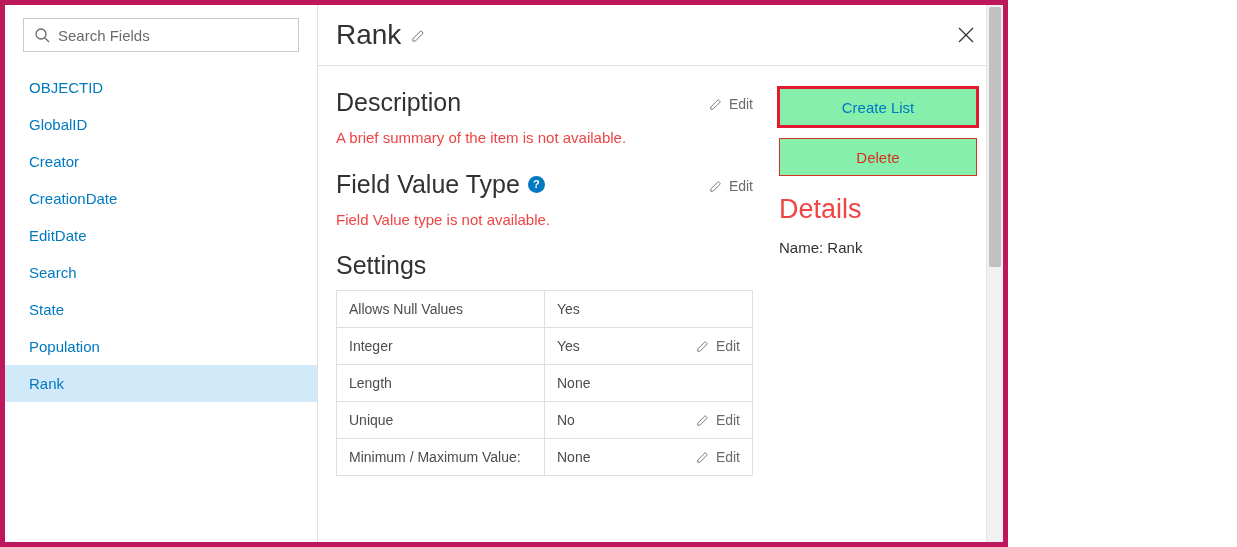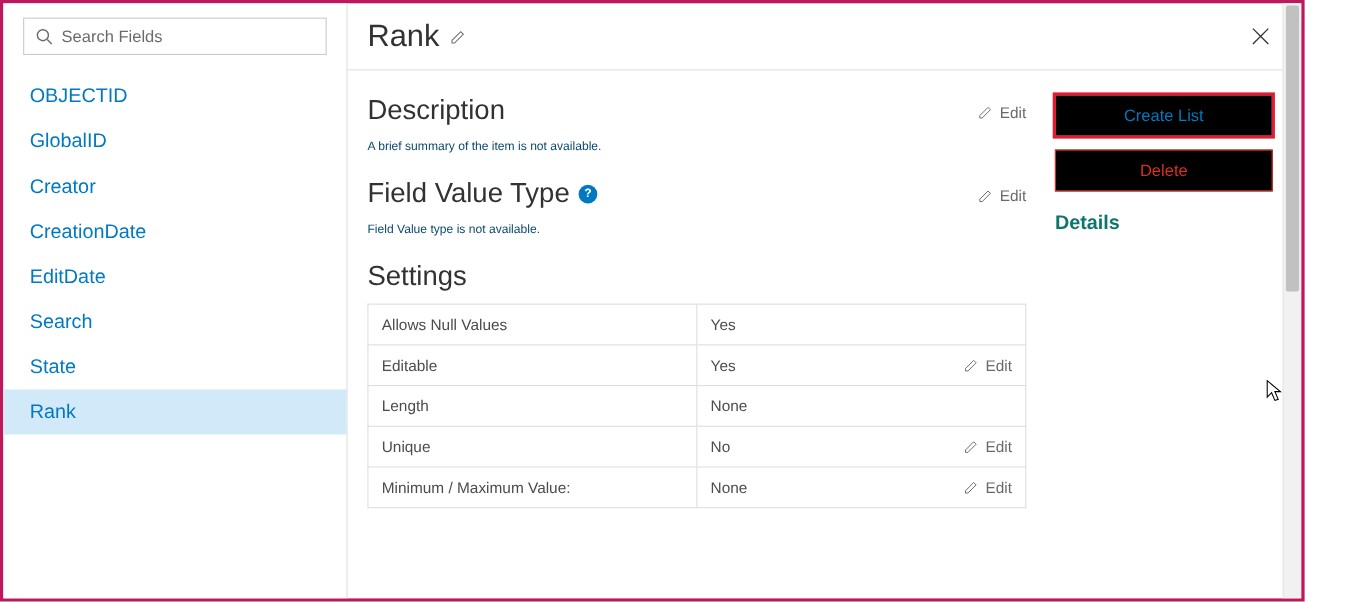--- a/index.html
+++ b/index.html
@@ -4,24 +4,24 @@
 <style>
   * { box-sizing: border-box; margin: 0; padding: 0; }
   html, body { height: 100%; }
   body {
     font-family: "Segoe UI", "Helvetica Neue", Arial, sans-serif;
     font-size: 14px;
     color: #323232;
     background: #fff;
   }
   .viewport {
-    width: 1186px;
+    width: 1008px;
     height: 547px;
     position: relative;
-    border: 3px solid #be185d;
+    border: 5px solid #be185d;
     display: flex;
     overflow: hidden;
   }
   .inner {
     flex: 1;
     display: flex;
     overflow: hidden;
   }
   .sidebar {
     width: 313px;
@@ -53,21 +53,21 @@
   .search input::placeholder { color: #6a6a6a; }
   .search svg { flex: none; }
   .field-list {
     display: flex;
     flex-direction: column;
     padding-top: 4px;
   }
   .field-item {
     padding: 10px 24px;
     color: #0079c1;
-    font-size: 18px;
+    font-size: 15px;
     cursor: pointer;
   }
   .field-item.selected {
     background: #d2e9f9;
   }
   .main {
     flex: 1;
     display: flex;
     flex-direction: column;
     overflow: hidden;
@@ -119,22 +119,22 @@
   .section h2 {
     font-size: 25px;
     font-weight: 300;
     color: #323232;
     margin-bottom: 10px;
     display: flex;
     align-items: center;
     gap: 8px;
   }
   .section-body {
-    font-size: 11px;
-    color: #0c4a6e;
+    font-size: 15px;
+    color: #ef4444;
     line-height: 1.5;
   }
   .edit-link {
     display: flex;
     align-items: center;
     gap: 6px;
     color: #6a6a6a;
     font-size: 14px;
     cursor: pointer;
     padding-top: 8px;
@@ -182,38 +182,38 @@
     color: #6a6a6a;
     cursor: pointer;
     font-size: 14px;
   }
   .btn {
     display: flex;
     align-items: center;
     justify-content: center;
     height: 38px;
     border: 1px solid #0079c1;
-    background: #000000;
+    background: #86efac;
     color: #0079c1;
     font-size: 15px;
     cursor: pointer;
     margin-bottom: 12px;
   }
   .btn.highlighted {
     outline: 3px solid #e21b30;
     outline-offset: -1px;
   }
   .btn.danger {
     border-color: #d83020;
     color: #d83020;
   }
   .details h3 {
-    font-size: 18px;
-    font-weight: 700;
-    color: #0f766e;
+    font-size: 27px;
+    font-weight: 400;
+    color: #ef4444;
     margin: 18px 0 14px 0;
   }
   .details-row {
     font-size: 15px;
     color: #323232;
     margin-bottom: 4px;
   }
   .scroll-track {
     position: absolute;
     right: 0;
@@ -265,20 +265,21 @@
         </div>
       </div>
       <nav class="field-list">
         <div class="field-item">OBJECTID</div>
         <div class="field-item">GlobalID</div>
         <div class="field-item">Creator</div>
         <div class="field-item">CreationDate</div>
         <div class="field-item">EditDate</div>
         <div class="field-item">Search</div>
         <div class="field-item">State</div>
+        <div class="field-item">Population</div>
         <div class="field-item selected">Rank</div>
       </nav>
     </aside>
 
     <main class="main">
       <header class="main-header">
         <div class="main-title">
           <h1>Rank</h1>
           <span>
             <svg class="pencil-icon" width="15" height="15" viewBox="0 0 16 16" fill="none">
@@ -340,21 +341,21 @@
               <tbody id="settings-body">
                   <tr>
                     <td>Allows Null Values</td>
                     <td class="val-cell">
                       <div class="val-wrap">
                         <span>Yes</span>
                       </div>
                     </td>
                   </tr>
                   <tr>
-                    <td>Editable</td>
+                    <td>Integer</td>
                     <td class="val-cell">
                       <div class="val-wrap">
                         <span>Yes</span>
                         <span class="edit-inline">
                           <svg class="pencil-icon" width="14" height="14" viewBox="0 0 16 16" fill="none">
                             <path d="M2 11.5 L10.5 3 L13 5.5 L4.5 14 L2 14 Z" stroke="#6a6a6a" stroke-width="1"></path>
                           </svg>
                           <span>Edit</span>
                         </span>
                       </div>
@@ -400,20 +401,23 @@
             </table>
           </section>
 
         </div>
 
         <aside class="side-col">
           <div class="btn highlighted">Create List</div>
           <div class="btn danger">Delete</div>
           <div class="details">
             <h3>Details</h3>
+            <div class="details-row">
+              <span>Name</span>: <span>Rank</span>
+            </div>
           </div>
         </aside>
       </div>
     </main>
   </div>
 
   <div class="scroll-track">
     <div class="scroll-thumb"></div>
   </div>
 

